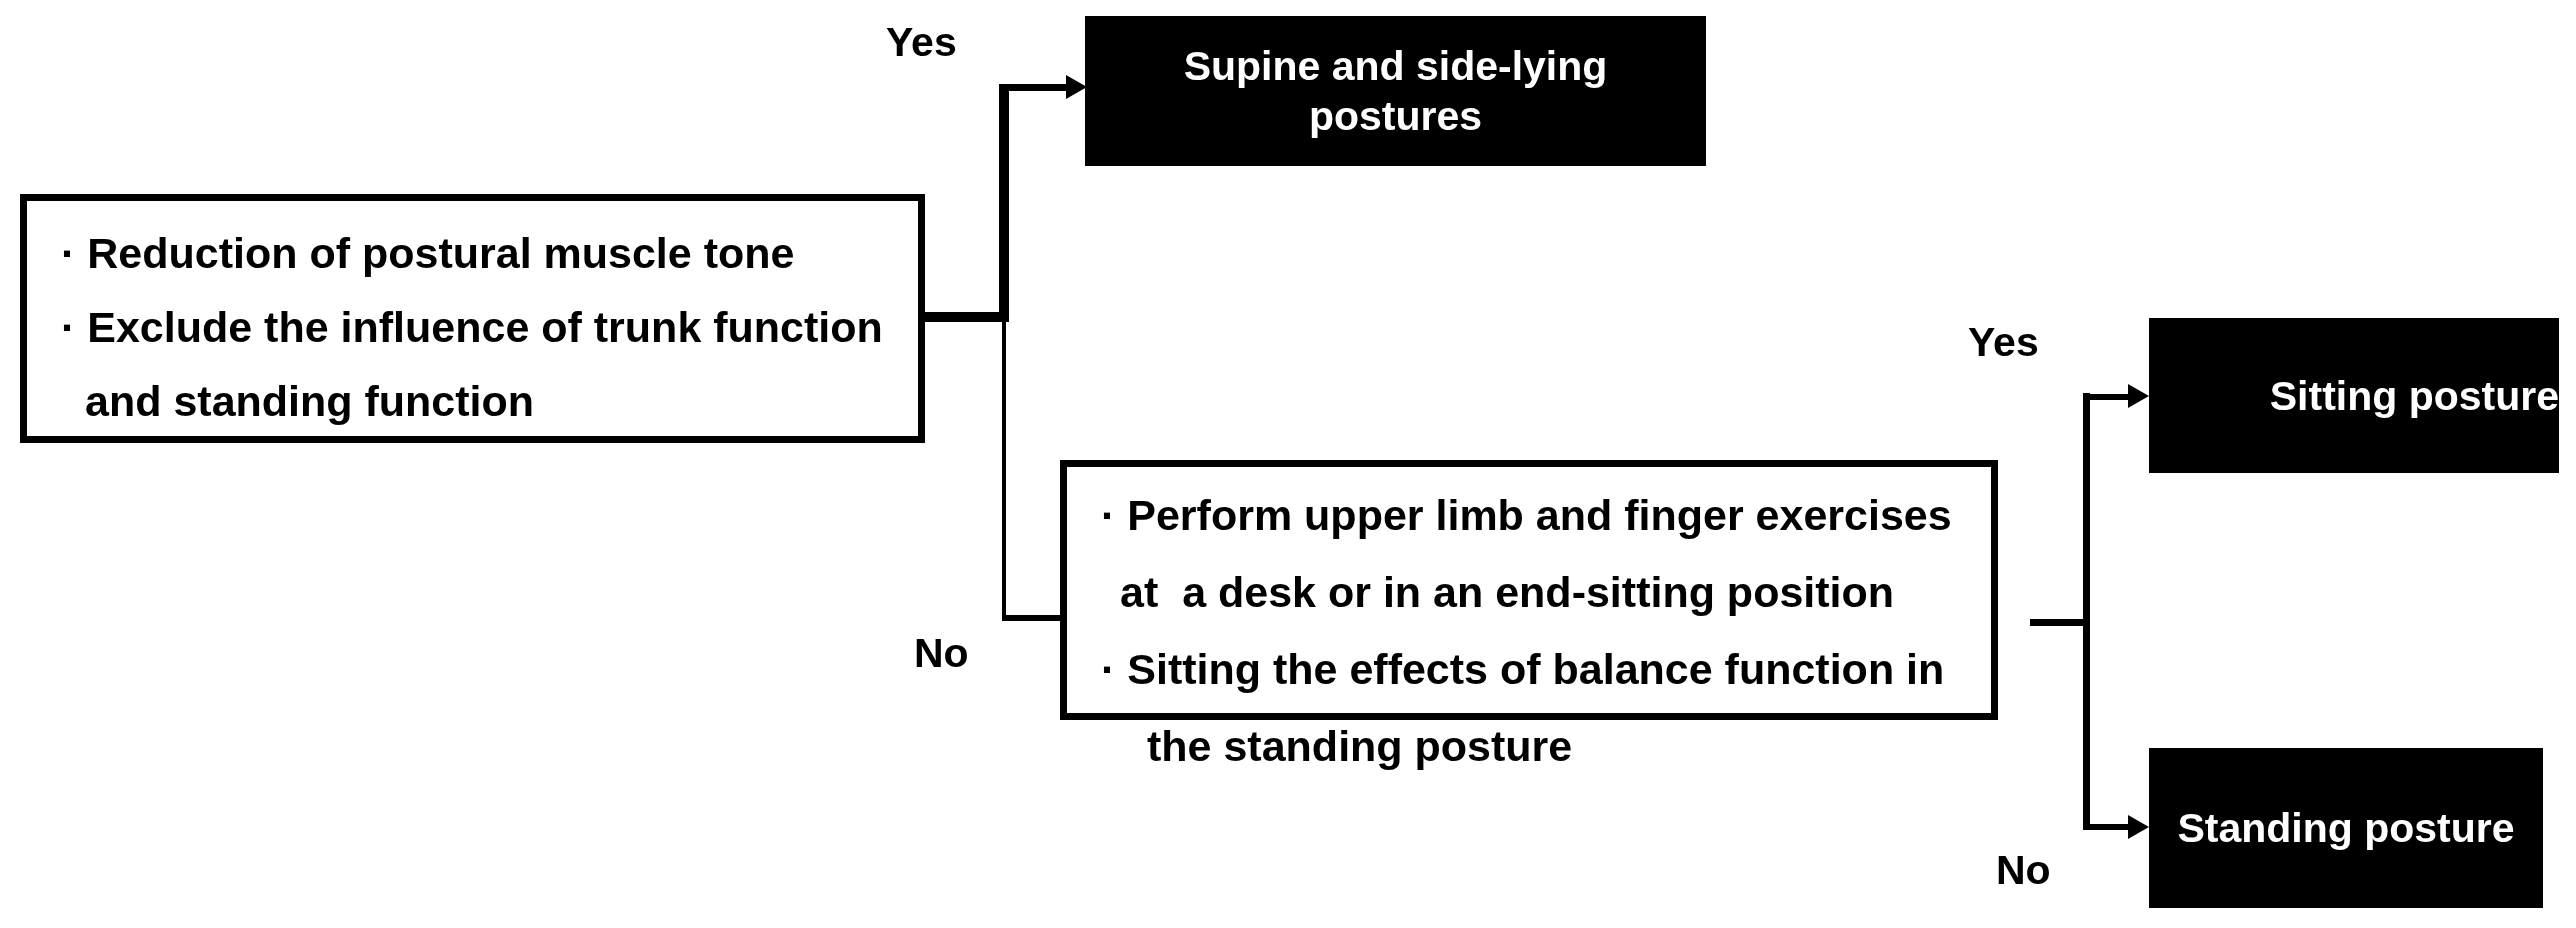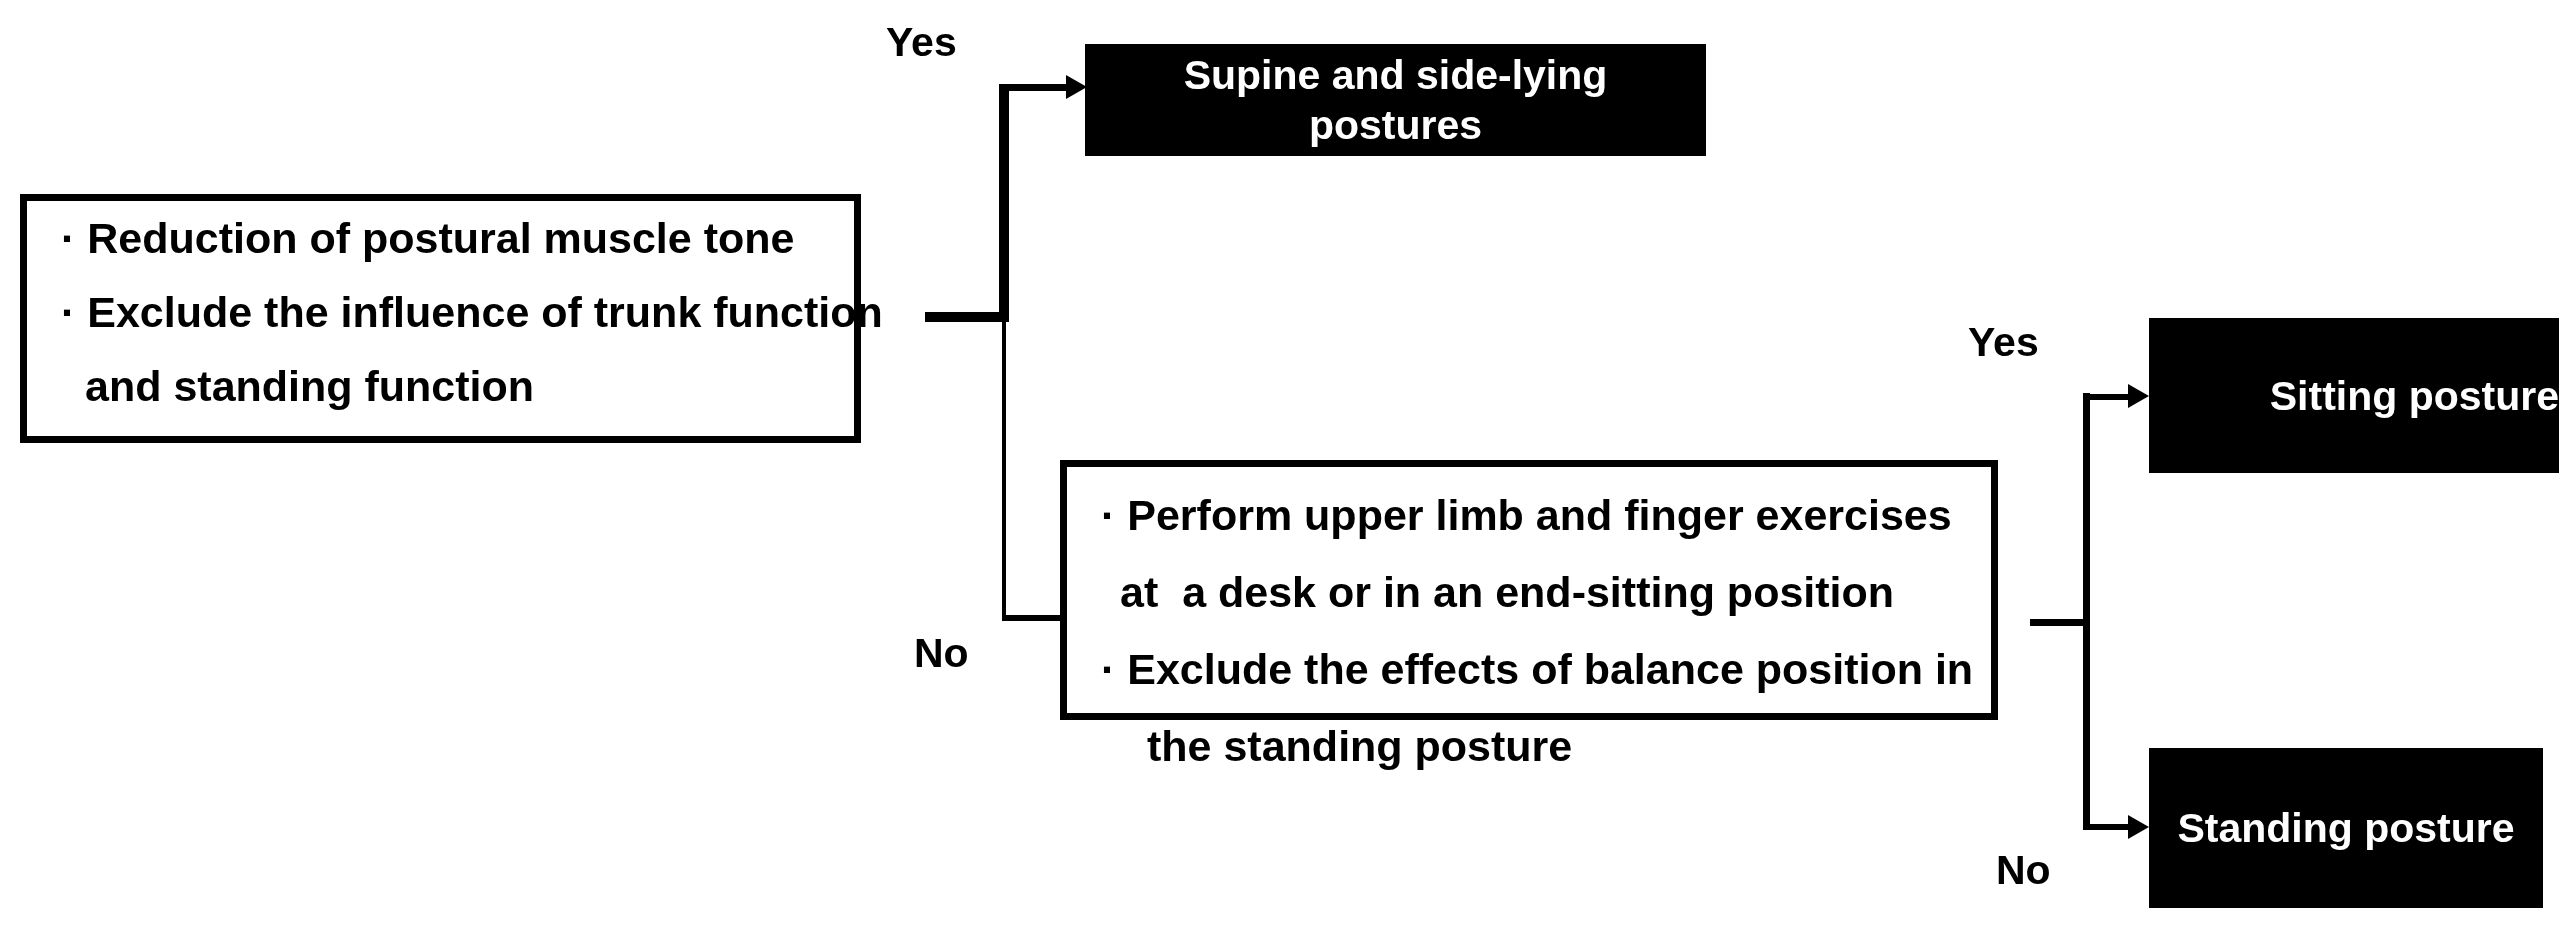--- a/index.html
+++ b/index.html
@@ -6,36 +6,36 @@
   .stage{
     position:relative;width:2576px;height:928px;background:#ffffff;
     font-family:"Liberation Sans",sans-serif;font-weight:bold;color:#000000;
     overflow:hidden;
   }
   
   .wbox{
     position:absolute;background:#ffffff;border:7.4px solid #000000;
     box-sizing:border-box;
   }
-  #c1{left:20px;top:194px;width:841px;height:249px;}
+  #c1{left:20px;top:194px;width:905px;height:249px;padding-top:15px;}
   #c2{left:1060px;top:460px;width:938px;height:260px;padding-top:10.3px;}
   .row{display:flex;align-items:center;font-size:43px;white-space:pre;}
   #c1 .row{height:74px;}
   #c2 .row{height:77px;}
   .p46{padding-left:34px;}
   .p72{padding-left:53px;}
   .p78{padding-left:58px;}
   .p86{padding-left:80px;}
   
   .bbox{
     position:absolute;background:#000000;color:#ffffff;
     display:flex;flex-direction:column;align-items:center;justify-content:center;
     text-align:center;font-size:41px;line-height:50px;white-space:pre;
   }
-  #supine{left:1085px;top:16.3px;width:621px;height:112px;margin-top:28px;}
+  #supine{left:1085px;top:16.3px;width:621px;height:150px;}
   #sitting{left:2149px;top:318px;width:410px;height:155px;align-items:flex-end;}
   #standing{left:2149px;top:748px;width:394px;height:160px;}
   
   .lbl{position:absolute;font-size:41px;width:83px;text-align:left;white-space:pre;}
   #yes1{left:886px;top:19px;}
   #no1{left:914px;top:630px;}
   #yes2{left:1968px;top:319px;}
   #no2{left:1996px;top:847px;}
   
   .ln{position:absolute;background:#000000;}
@@ -82,21 +82,21 @@
   <div class="lbl" id="no1">No</div>
 
   <div class="bbox" id="supine">
     <div>Supine and side-lying</div>
     <div>postures</div>
   </div>
 
   <div class="wbox" id="c2">
     <div class="row p46">· Perform upper limb and finger exercises</div>
     <div class="row p72">at  a desk or in an end-sitting position</div>
-    <div class="row p46">· Exclude the effects of balance position in</div>
+    <div class="row p46">· Sitting the effects of balance function in</div>
     <div class="row p86">the standing posture</div>
   </div>
 
   <div class="ln" id="l-c2"></div>
   <div class="ln" id="l-v3"></div>
   <div class="ln" id="l-a3"></div>
   <div class="arr" id="ah3"></div>
   <div class="ln" id="l-a4"></div>
   <div class="arr" id="ah4"></div>
 

